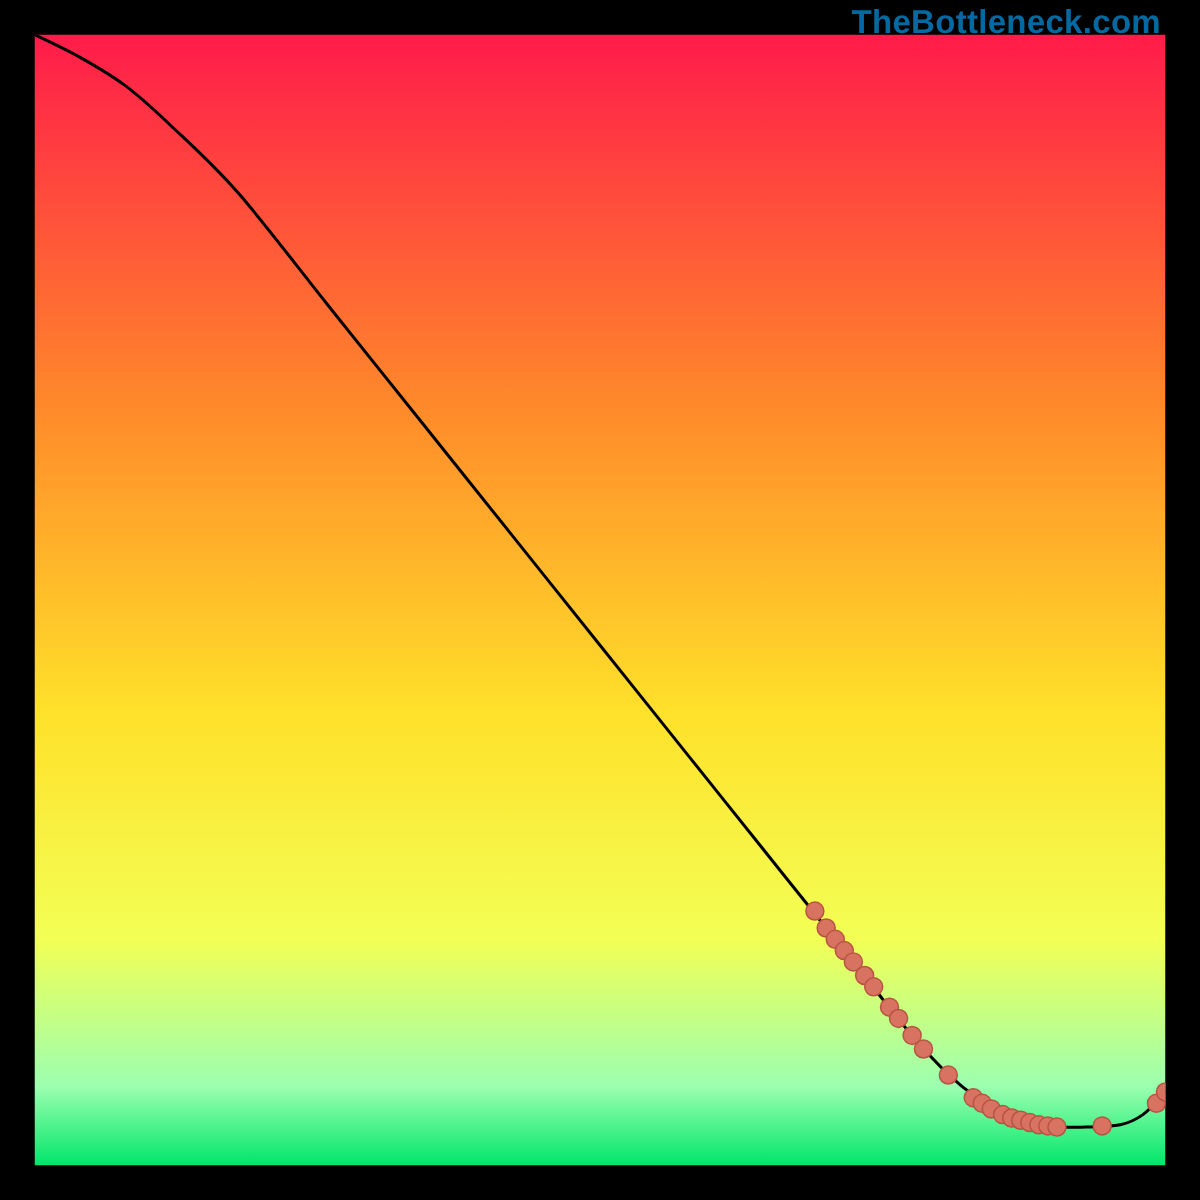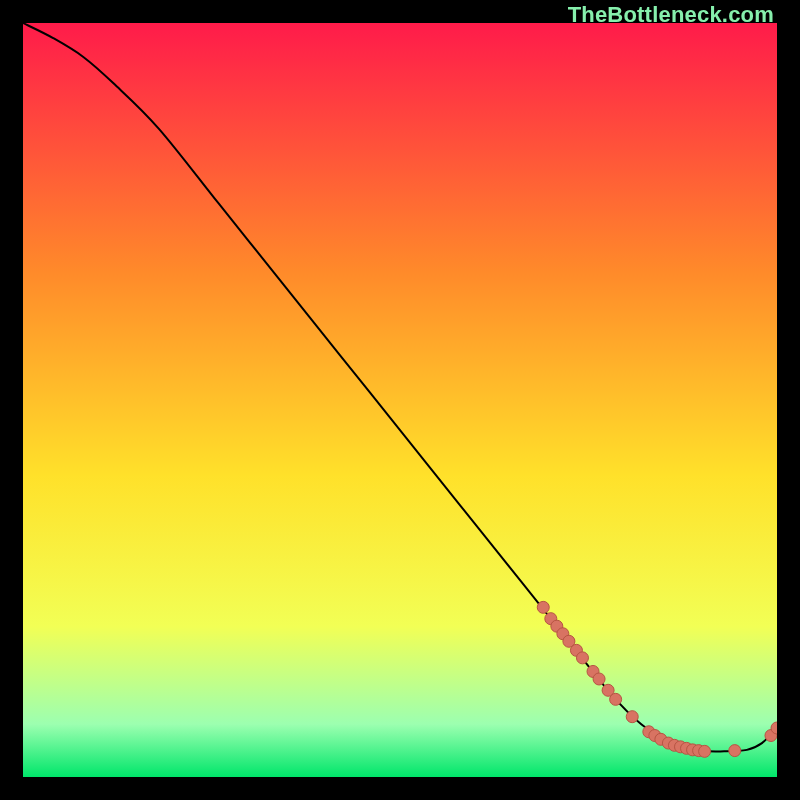--- a/index.html
+++ b/index.html
@@ -25,21 +25,21 @@
     width: 754px;
     height: 754px;
   }
   .watermark {
     position: absolute;
     top: 2px;
     right: 26px;
     font-family: Arial, Helvetica, sans-serif;
     font-size: 22px;
     font-weight: 600;
-    color: #86efac;
+    color: #0369a1;
     letter-spacing: 0.2px;
   }
   svg {
     display: block;
   }
 </style>
 </head>
 <body>
 
 <div class="frame">

